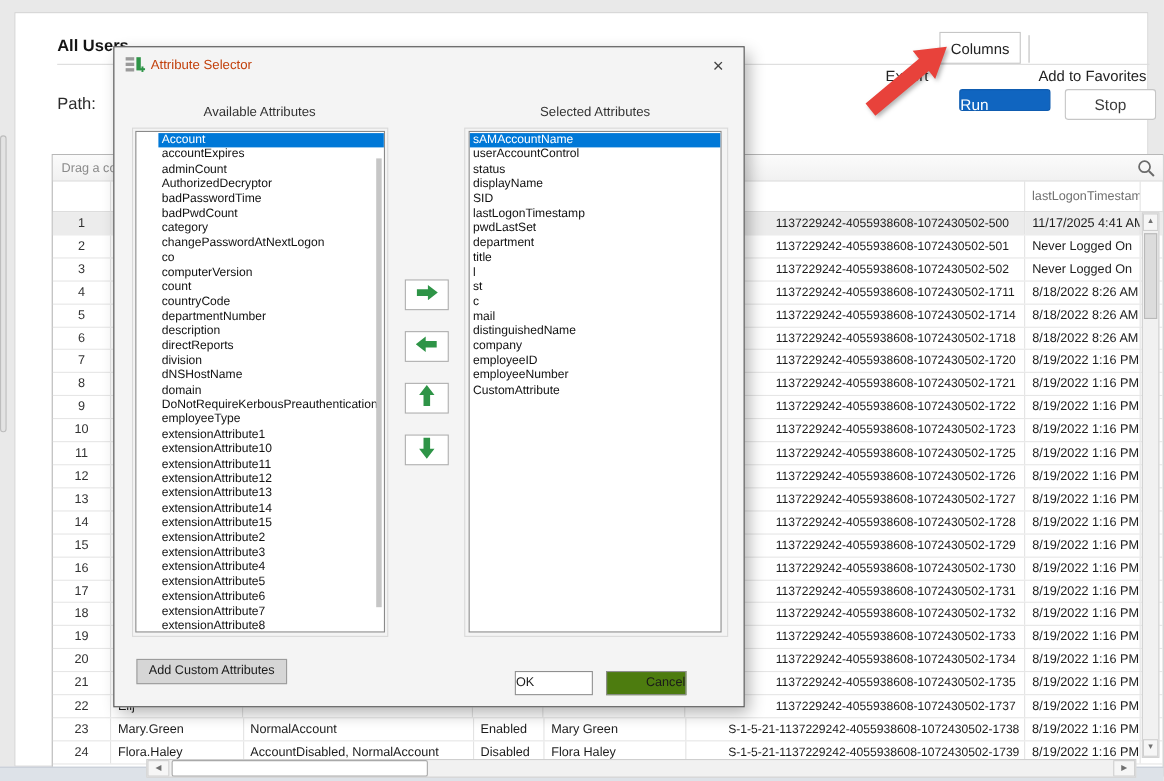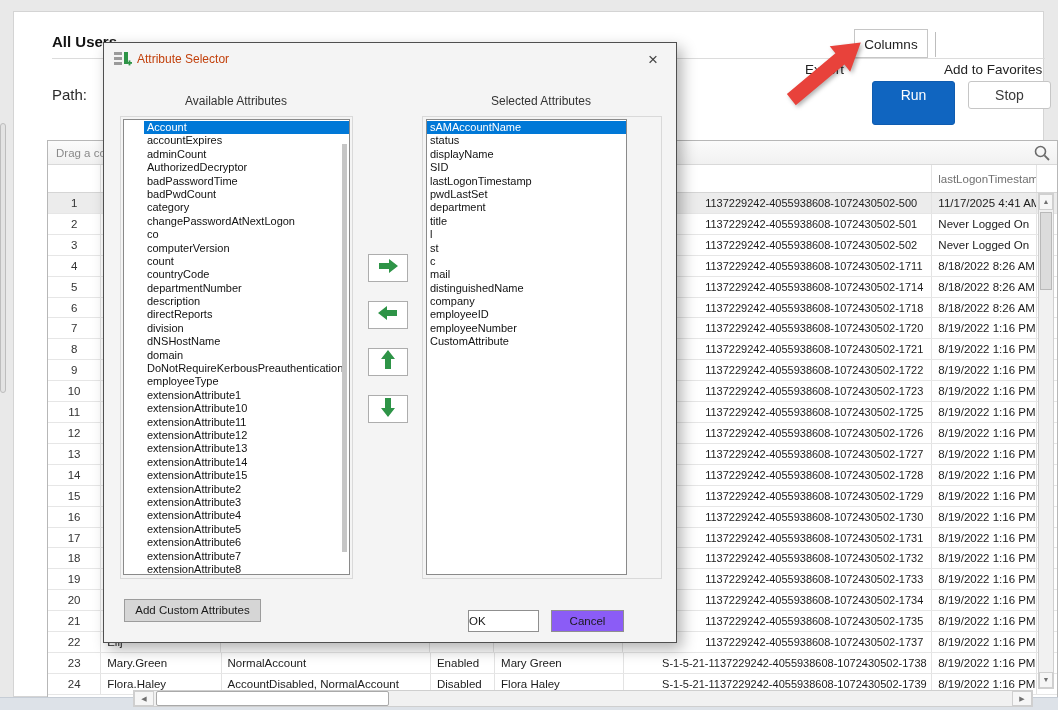--- a/index.html
+++ b/index.html
@@ -14,22 +14,22 @@
   .hrule{position:absolute;left:38px;top:46px;width:993px;height:1px;background:#dcdcdc;}
   .toplink{position:absolute;top:22px;font-size:13.5px;color:#222;cursor:pointer;white-space:nowrap;margin-top:28px;}
   .export{left:791px;}
   .columns-box{position:absolute;left:840px;top:17px;width:74px;height:29px;line-height:29px;text-align:center;
                background:#fff;border:1px solid #c6c6c6;box-sizing:border-box;font-size:13.5px;color:#222;cursor:pointer;}
   .fav-divider{position:absolute;left:921px;top:20px;width:1px;height:25px;background:#bdbdbd;}
   .addfav{left:930px;}
   .path-label{position:absolute;left:38px;top:74px;font-size:15px;color:#2b2b2b;}
   .path-input{position:absolute;left:90px;top:69px;width:550px;height:27px;border:1px solid #bfbfbf;border-radius:3px;
               box-sizing:border-box;padding:0 8px;font-size:13px;color:#333;font-family:inherit;}
-  .btn-run{position:absolute;left:858px;top:69px;width:83px;height:44px;background:#1065c0;color:#fff;border:1px solid #0f5cb0;
-           border-radius:3px;font-size:14px;text-align:center;line-height:26px;box-sizing:border-box;cursor:pointer;}
+  .btn-run{position:absolute;left:858px;top:69px;width:83px;height:20px;background:#1065c0;color:#fff;border:1px solid #0f5cb0;
+           border-radius:3px;font-size:14px;line-height:26px;box-sizing:border-box;cursor:pointer;}
   .btn-stop{position:absolute;left:954px;top:69px;width:83px;height:28px;background:#fff;color:#3a3a3a;border:1px solid #c6c6c6;
             border-radius:3px;font-size:14px;text-align:center;line-height:26px;box-sizing:border-box;cursor:pointer;}
   
   .pointer{position:absolute;left:779px;top:34px;width:92px;height:72px;z-index:30;pointer-events:none;
            filter:drop-shadow(2px 2px 2px rgba(0,0,0,.30));}
   
   .grid{position:absolute;left:33px;top:128px;width:1011px;height:566px;background:#fff;border:1px solid #b7b7b7;box-sizing:border-box;}
   .group-bar{position:relative;height:24px;background:linear-gradient(#fbfbfb,#f1f1f1);border-bottom:1px solid #d9d9d9;
              font-size:11.5px;color:#8a8a8a;line-height:24px;padding-left:8px;box-sizing:border-box;}
   .search-ic{position:absolute;right:6px;top:3px;width:18px;height:18px;cursor:pointer;}
@@ -66,34 +66,34 @@
   .dlg-title{position:absolute;left:33px;top:9px;font-size:12px;color:#c2410c;}
   .dlg-close{position:absolute;left:536px;top:4px;width:26px;height:26px;text-align:center;line-height:26px;font-size:17px;color:#444;cursor:pointer;}
   .col-label{position:absolute;top:51px;width:180px;text-align:center;font-size:12px;color:#333;}
   .lbl-avail{left:42px;}
   .lbl-sel{left:347px;}
   .panel{position:absolute;top:73px;height:463px;border:1px solid #d9d9d9;box-sizing:border-box;}
   .panel-l{left:16px;width:233px;}
   .panel-r{left:318px;width:240px;}
   .listbox{position:absolute;top:76px;height:456px;background:#fff;border:1px solid #8a8a8a;box-sizing:border-box;overflow:hidden;padding-top:1px;}
   .list-l{left:19px;width:227px;padding-left:20px;}
-  .list-r{left:322px;width:201px;}
+  .list-r{left:322px;width:230px;}
   .li{height:13.4px;line-height:13.4px;font-size:11px;padding-left:3px;white-space:nowrap;overflow:hidden;cursor:default;color:#111;}
   .li.sel{background:#0078d7;color:#fff;}
   .list-scroll{position:absolute;right:2px;top:24px;width:5px;height:408px;background:#c6c6c6;cursor:pointer;}
   .mv-btn{position:absolute;left:264px;width:40px;height:28px;background:#fff;border:1px solid #adadad;box-sizing:border-box;cursor:pointer;
           display:flex;align-items:center;justify-content:center;}
   .mv-r{top:211px;} .mv-l{top:258px;} .mv-u{top:305px;} .mv-d{top:352px;}
   .mv-l svg{transform:scaleX(-1);} .mv-u svg{transform:rotate(-90deg);} .mv-d svg{transform:rotate(90deg);}
   .btn-addcustom{position:absolute;left:20px;top:556px;width:137px;height:23px;background:#d6d6d6;border:1px solid #9c9c9c;
                  box-sizing:border-box;font-size:11.5px;color:#1a1a1a;text-align:center;line-height:21px;cursor:pointer;}
   .btn-ok{position:absolute;left:364px;top:567px;width:71px;height:22px;background:#fff;border:1px solid #8f8f8f;
           box-sizing:border-box;font-size:11.5px;color:#1a1a1a;text-align:left;line-height:20px;cursor:pointer;}
-  .btn-cancel{position:absolute;left:447px;top:567px;width:73px;height:22px;background:#8b5cf6;border:1px solid #8f8f8f;
-          box-sizing:border-box;font-size:11.5px;color:#1a1a1a;text-align:center;line-height:20px;cursor:pointer;}
+  .btn-cancel{position:absolute;left:447px;top:567px;width:73px;height:22px;background:#4d7c0f;border:1px solid #8f8f8f;
+          box-sizing:border-box;font-size:11.5px;color:#1a1a1a;text-align:right;line-height:20px;cursor:pointer;}
 </style>
 </head>
 <body>
 
 <div id="stage">
 
   <div class="win-scroll-thumb"></div>
 
   <div class="page">
 
@@ -437,20 +437,21 @@
         <div class="li">extensionAttribute2</div>
         <div class="li">extensionAttribute3</div>
         <div class="li">extensionAttribute4</div>
         <div class="li">extensionAttribute5</div>
         <div class="li">extensionAttribute6</div>
         <div class="li">extensionAttribute7</div>
         <div class="li">extensionAttribute8</div>
       </div>
     <div class="listbox list-r" id="sel-list">
         <div class="li sel">sAMAccountName</div>
+        <div class="li">userAccountControl</div>
         <div class="li">status</div>
         <div class="li">displayName</div>
         <div class="li">SID</div>
         <div class="li">lastLogonTimestamp</div>
         <div class="li">pwdLastSet</div>
         <div class="li">department</div>
         <div class="li">title</div>
         <div class="li">l</div>
         <div class="li">st</div>
         <div class="li">c</div>

